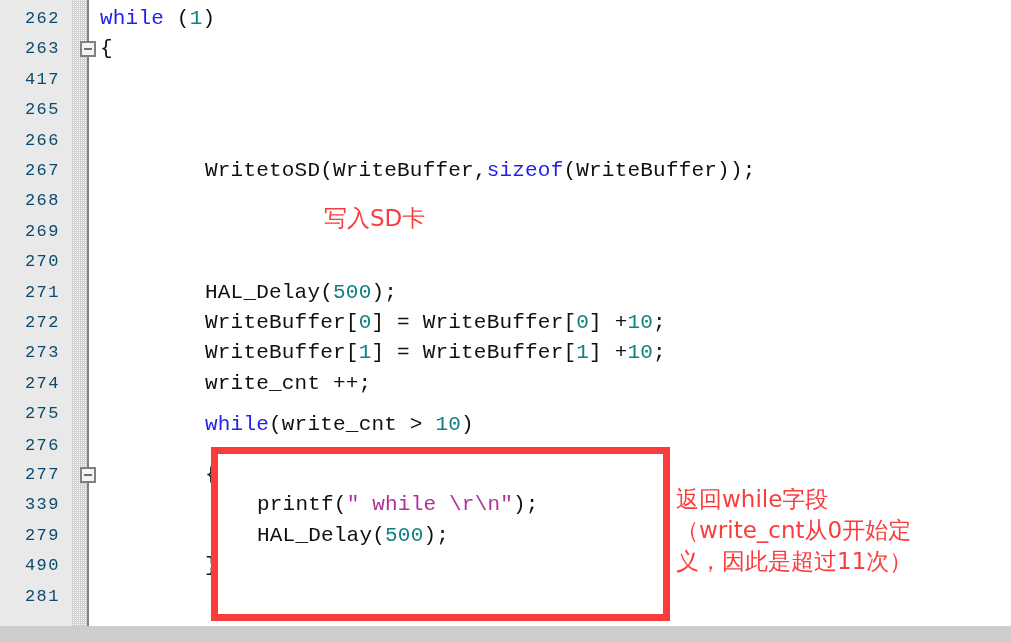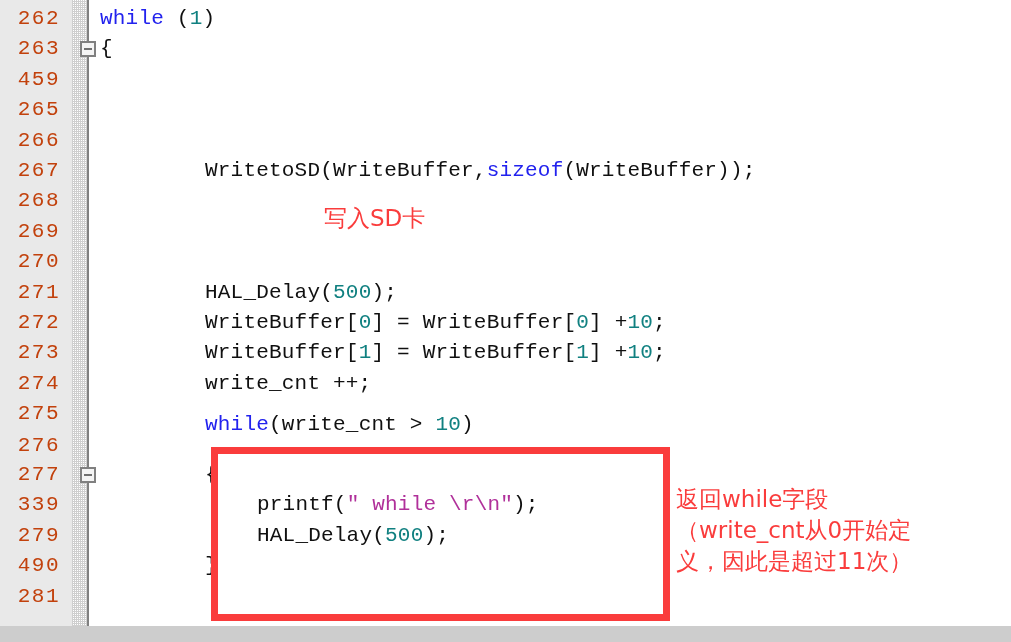--- a/index.html
+++ b/index.html
@@ -59,23 +59,23 @@
     width: 8px; height: 2px;
     background: #707070;
   }
 
   
   .lnum {
     position: absolute;
     left: 0;
     width: 60px;
     text-align: right;
-    font-size: 21px;
+    font-size: 17px;
     line-height: 21px;
-    color: #c2410c;
+    color: #0c4a6e;
     letter-spacing: 1.5px;
     white-space: pre;
   }
 
   
   .code {
     position: absolute;
     left: 100px;
     font-size: 21px;
     line-height: 21px;
@@ -133,21 +133,21 @@
 
 <div id="screen">
 
   <div id="gutter"></div>
   <div id="fold-strip"></div>
   <div id="fold-line"></div>
 
   <div id="lnums">
       <div class="lnum" style="top: 8px;">262</div>
       <div class="lnum" style="top: 38px;">263</div>
-      <div class="lnum" style="top: 69px;">459</div>
+      <div class="lnum" style="top: 69px;">417</div>
       <div class="lnum" style="top: 99px;">265</div>
       <div class="lnum" style="top: 130px;">266</div>
       <div class="lnum" style="top: 160px;">267</div>
       <div class="lnum" style="top: 190px;">268</div>
       <div class="lnum" style="top: 221px;">269</div>
       <div class="lnum" style="top: 251px;">270</div>
       <div class="lnum" style="top: 282px;">271</div>
       <div class="lnum" style="top: 312px;">272</div>
       <div class="lnum" style="top: 342px;">273</div>
       <div class="lnum" style="top: 373px;">274</div>

